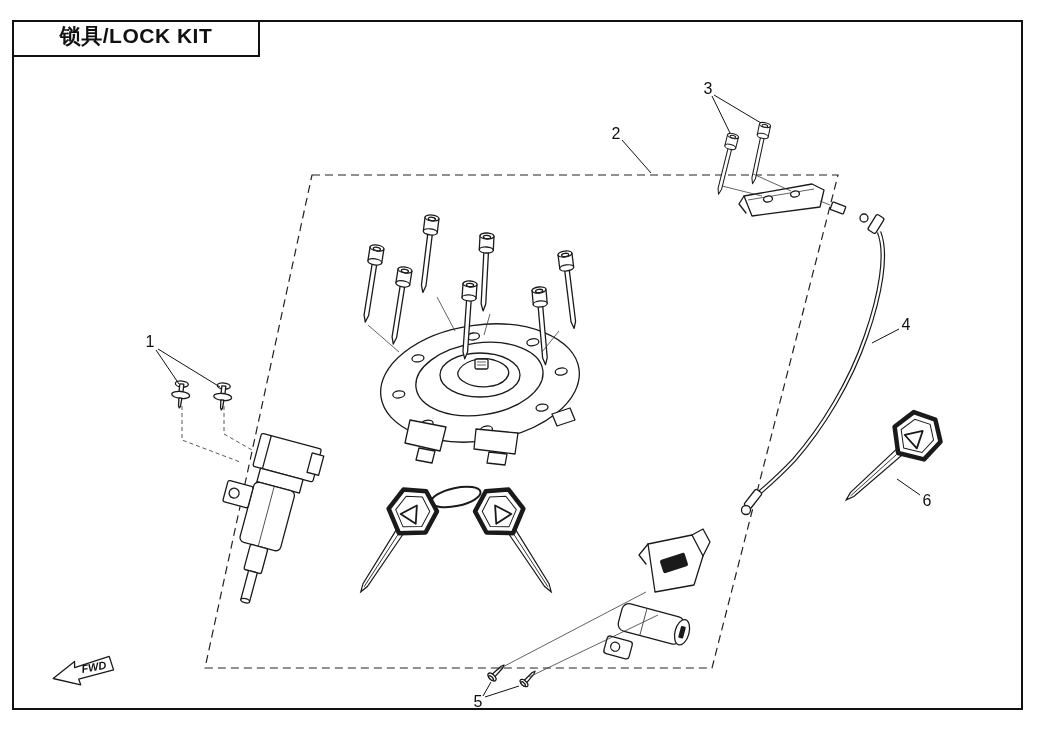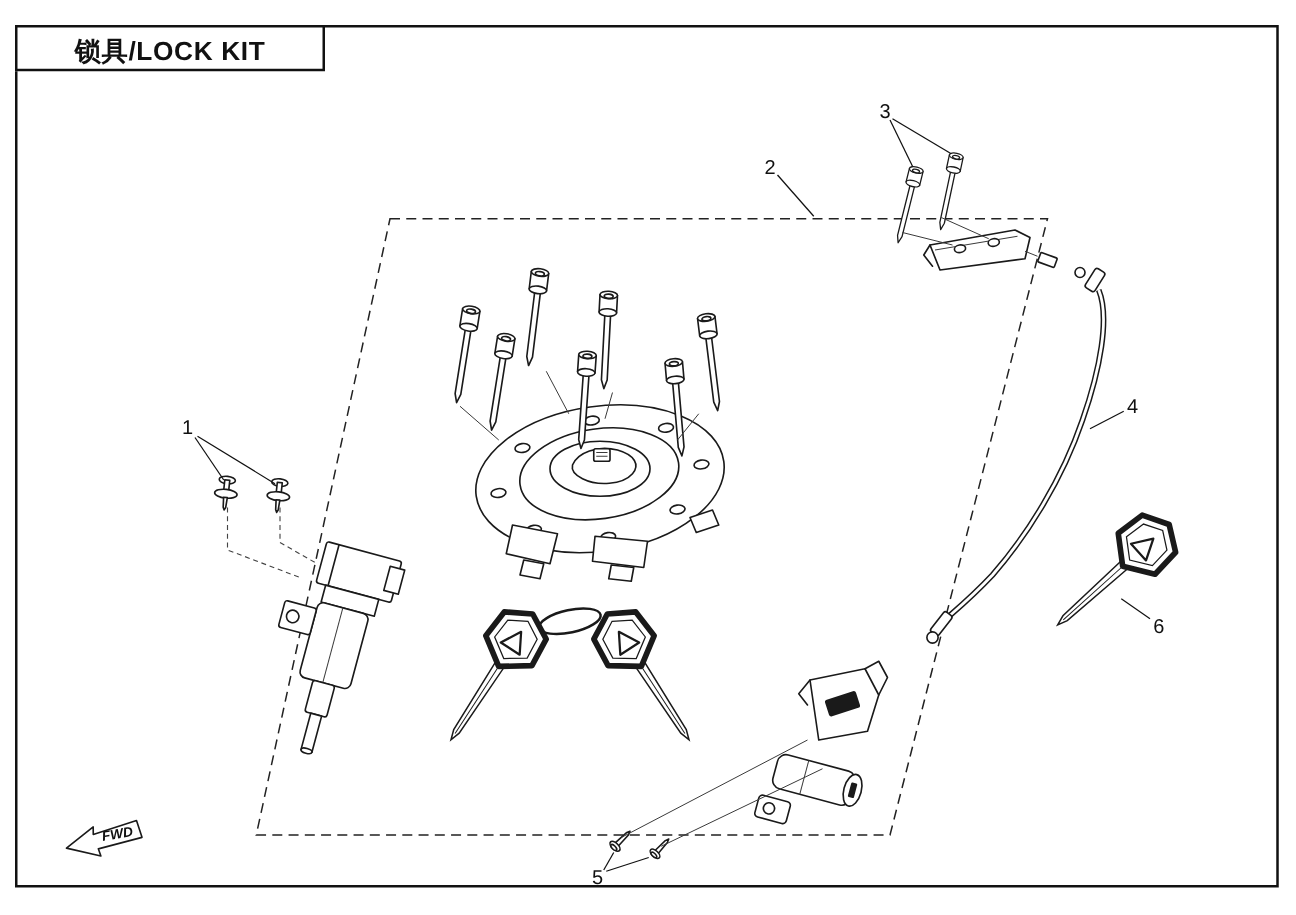--- a/index.html
+++ b/index.html
@@ -2,21 +2,21 @@
 <html><head>
 <meta charset="utf-8">
 <style>
   html,body{margin:0;padding:0;background:#ffffff}
   .page{position:relative;width:1037px;height:732px;background:#ffffff;overflow:hidden;
         font-family:"Liberation Sans",sans-serif}
   .outer-border{position:absolute;left:12px;top:20px;width:1011px;height:690px;
         border:2px solid #111;box-sizing:border-box;background:#fff}
   .title-box{position:absolute;left:12px;top:20px;width:248px;height:37px;
         border:2px solid #111;box-sizing:border-box;background:#fff;
-        display:flex;align-items:flex-end;justify-content:center;
+        display:flex;align-items:flex-start;justify-content:center;
         font-size:21px;font-weight:bold;letter-spacing:.5px;color:#111;z-index:3}
   svg.diagram{position:absolute;left:0;top:0;z-index:2}
   .fw{fill:#fff;stroke:#1a1a1a;stroke-width:1.3;stroke-linejoin:round}
   .ln{fill:none;stroke:#1a1a1a;stroke-width:1.3;stroke-linejoin:round;stroke-linecap:round}
   .thin{fill:none;stroke:#3a3a3a;stroke-width:.8}
   .ld{fill:none;stroke:#111;stroke-width:1}
   .dash{fill:none;stroke:#222;stroke-width:1.2;stroke-dasharray:8 5}
   .dashsm{fill:none;stroke:#444;stroke-width:.9;stroke-dasharray:4 3}
   .callout{font:16px "Liberation Sans",sans-serif;fill:#111}
   .fwd{font:italic bold 11px "Liberation Sans",sans-serif;fill:#111}

